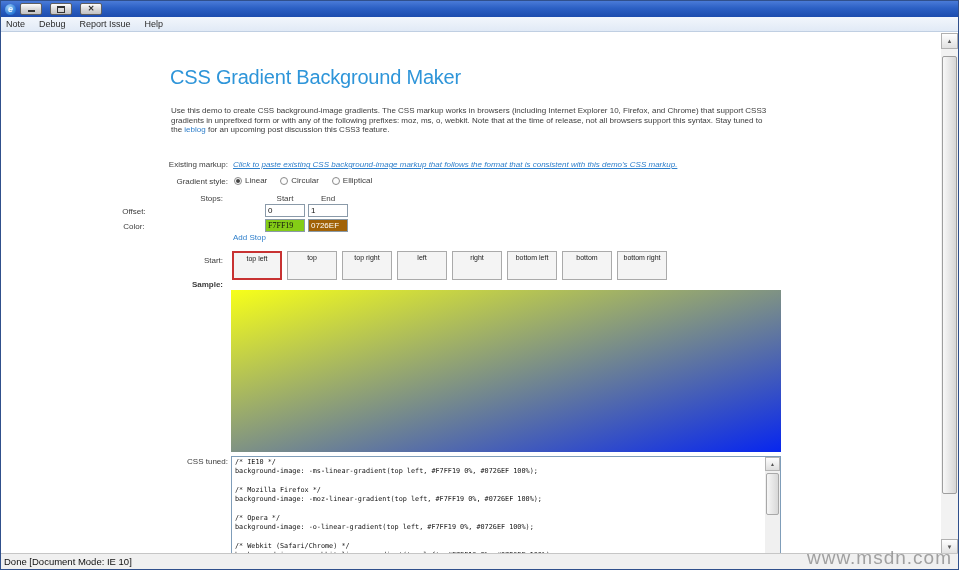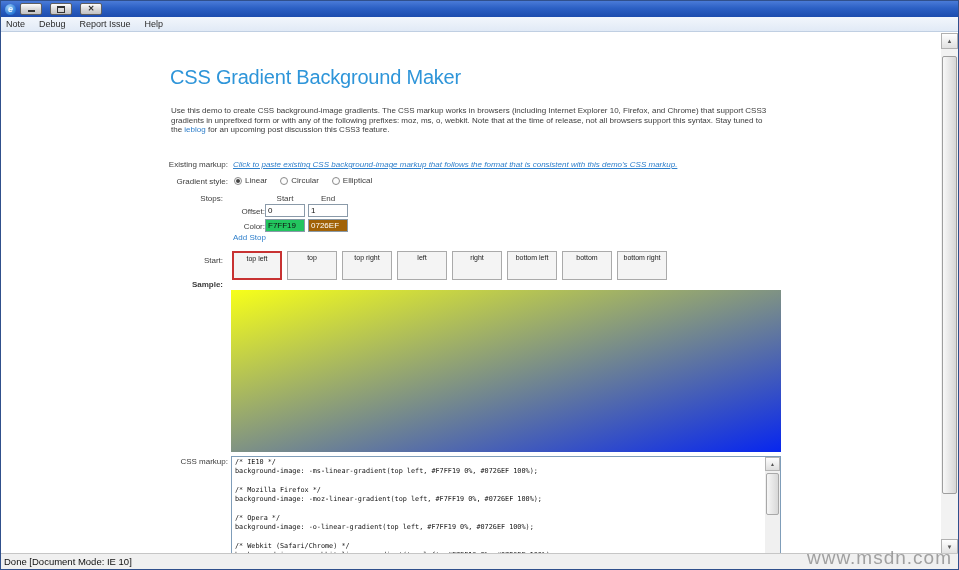--- a/index.html
+++ b/index.html
@@ -36,21 +36,21 @@
   .viewport { position:absolute; left:0; top:32px; width:857px; height:522px; background:#fff; overflow:hidden; }
 
   .page-h1 { position:absolute; left:169px; top:33px; font-size:20px; font-weight:400;
     color:#2E95D9; letter-spacing:-0.2px; white-space:nowrap; }
 
   .intro { position:absolute; left:170px; top:73px; width:598px; font-size:8px;
     line-height:9.6px; color:#3c3c3c; }
   .text-link { color:#2E7FCB; text-decoration:none; }
 
   .flabel { position:absolute; left:0; width:227px; text-align:right; font-size:8px; color:#3c3c3c; }
-  .flabel-inner { position:absolute; left:2px; width:262px; text-align:right; font-size:8px; color:#3c3c3c; }
+  .flabel-inner { position:absolute; left:2px; width:262px; text-align:center; font-size:8px; color:#3c3c3c; }
 
   .existing-link { position:absolute; left:232px; top:127px; width:530px;
     font-size:8px; font-style:italic; color:#2E7FCB; }
 
   .radio-group { position:absolute; left:233px; top:143px; display:flex; gap:13px; }
   .radio-opt { display:flex; align-items:center; gap:3px; font-size:8px; color:#3c3c3c; }
   .radio-circle { width:8px; height:8px; border:1px solid #8a8a8a; border-radius:50%;
     background:#fdfdfd; position:relative; flex:0 0 auto; }
   .radio-opt.selected .radio-circle::after { content:""; position:absolute; left:1px; top:1px;
     width:4px; height:4px; border-radius:50%; background:#444; }
@@ -154,21 +154,21 @@
 
     <div class="flabel" style="top:161px; width:222px;">Stops:</div>
     <div class="col-header" style="left:263px;">Start</div>
     <div class="col-header" style="left:306px;">End</div>
 
     <div class="flabel-inner" style="top:174px;">Offset:</div>
     <input class="stops-input" style="left: 264px; top: 171px;" value="0">
     <input class="stops-input" style="left: 307px; top: 171px;" value="1">
 
     <div class="flabel-inner" style="top:189px;">Color:</div>
-    <input class="stops-input" style="left: 264px; top: 186px; color: rgb(17, 17, 17); background: #22c55e;" value="F7FF19">
+    <input class="stops-input" style="left: 264px; top: 186px; color: rgb(17, 17, 17); background: #84cc16; font-family: Liberation Serif, serif;" value="F7FF19">
     <input class="stops-input" style="left: 307px; top: 186px; color: rgb(255, 255, 255); background: #a16207;" value="0726EF">
 
     <a href="#" class="add-stop">Add Stop</a>
 
     <div class="flabel" style="top:223px; width:222px;">Start:</div>
     <div class="preset-row">
         <span class="preset-btn selected">
         <span class="preset-fill" style="background-image: linear-gradient(to right bottom, rgb(247, 255, 25), rgb(7, 38, 239));"></span>
         <span class="preset-label">top left</span>
       </span>
@@ -198,21 +198,21 @@
       </span>
         <span class="preset-btn">
         <span class="preset-fill" style="background-image: linear-gradient(to left top, rgb(247, 255, 25), rgb(7, 38, 239));"></span>
         <span class="preset-label">bottom right</span>
       </span>
       </div>
 
     <div class="flabel" style="top:247px; width:222px;font-weight:bold;">Sample:</div>
     <div class="sample-box" style="background-image: linear-gradient(to right bottom, rgb(247, 255, 25), rgb(7, 38, 239));"></div>
 
-    <div class="flabel" style="top:424px;">CSS markup:</div>
+    <div class="flabel" style="top:424px;">CSS tuned:</div>
     <div class="code-editor">
       <pre class="code-pre">/* IE10 */
 background-image: -ms-linear-gradient(top left, #F7FF19 0%, #0726EF 100%);
 
 /* Mozilla Firefox */
 background-image: -moz-linear-gradient(top left, #F7FF19 0%, #0726EF 100%);
 
 /* Opera */
 background-image: -o-linear-gradient(top left, #F7FF19 0%, #0726EF 100%);
 

